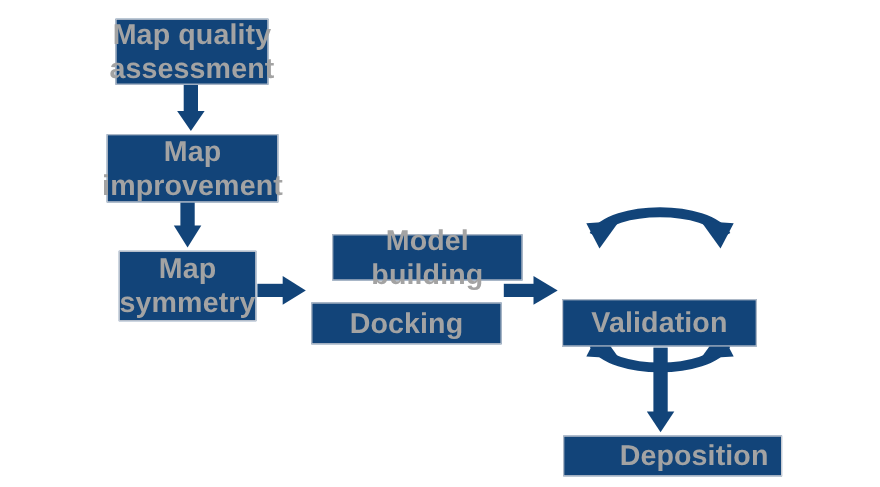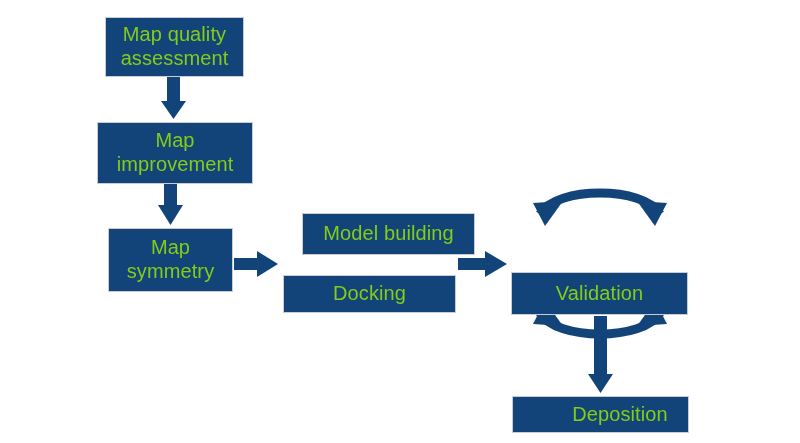--- a/index.html
+++ b/index.html
@@ -20,41 +20,41 @@
     left: 0; top: 0;
     width: 800px;
     height: 443px;
   }
 
   .node {
     position: absolute;
     box-sizing: border-box;
     background: #124479;
     border: 1px solid #c8ccd4;
-    color: #84cc16;
+    color: #a3a3a3;
     display: flex;
     align-items: center;
     justify-content: center;
     text-align: center;
     line-height: 1.18;
-    font-size: 20px;
-    font-weight: 400;
+    font-size: 26px;
+    font-weight: 700;
     letter-spacing: 0.1px;
     white-space: pre-line;
   }
 
   
   .n-map-quality      { left: 105px; top: 17px;  width: 139px; height: 60px; }
   .n-map-improvement  { left: 97px;  top: 122px; width: 156px; height: 62px; }
   .n-map-symmetry     { left: 108px; top: 228px; width: 125px; height: 64px; }
   .n-model-building   { left: 283px; top: 213px; width: 173px; height: 42px; margin-left: 19px; }
   .n-docking          { left: 283px; top: 275px; width: 173px; height: 38px; text-align: right; }
   .n-refinement       { left: 511px; top: 212px; width: 177px; height: 44px; }
   .n-validation       { left: 511px; top: 272px; width: 177px; height: 43px; }
-  .n-deposition       { left: 512px; top: 396px; width: 177px; height: 37px; padding-left: 39px; }
+  .n-deposition       { left: 512px; top: 396px; width: 199px; height: 37px; padding-left: 39px; }
 
   .arrow-layer {
     position: absolute;
     left: 0; top: 0;
     width: 800px;
     height: 443px;
     pointer-events: none;
   }
 </style>
 </head>

